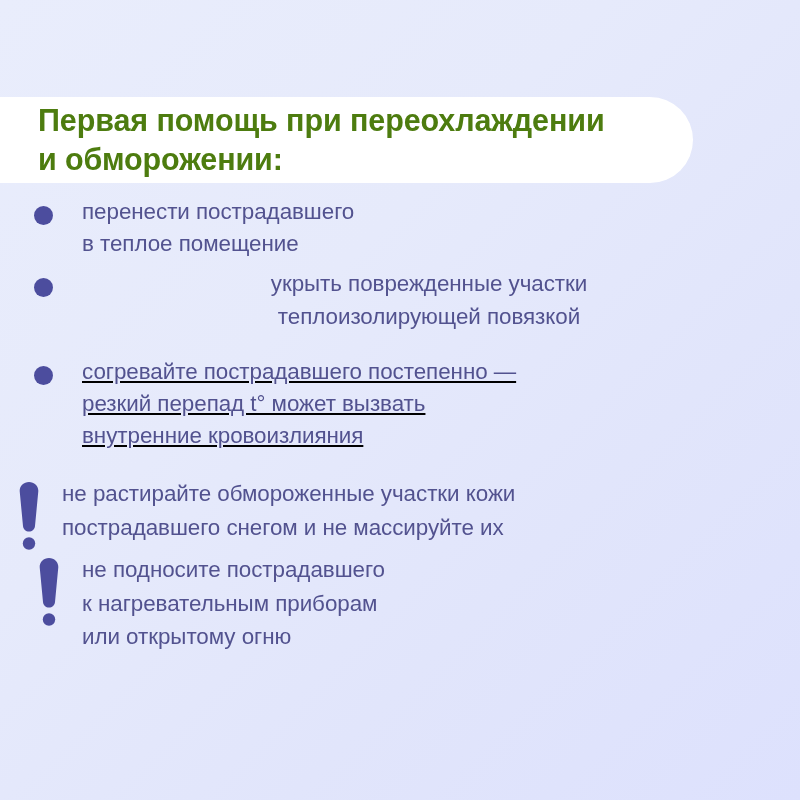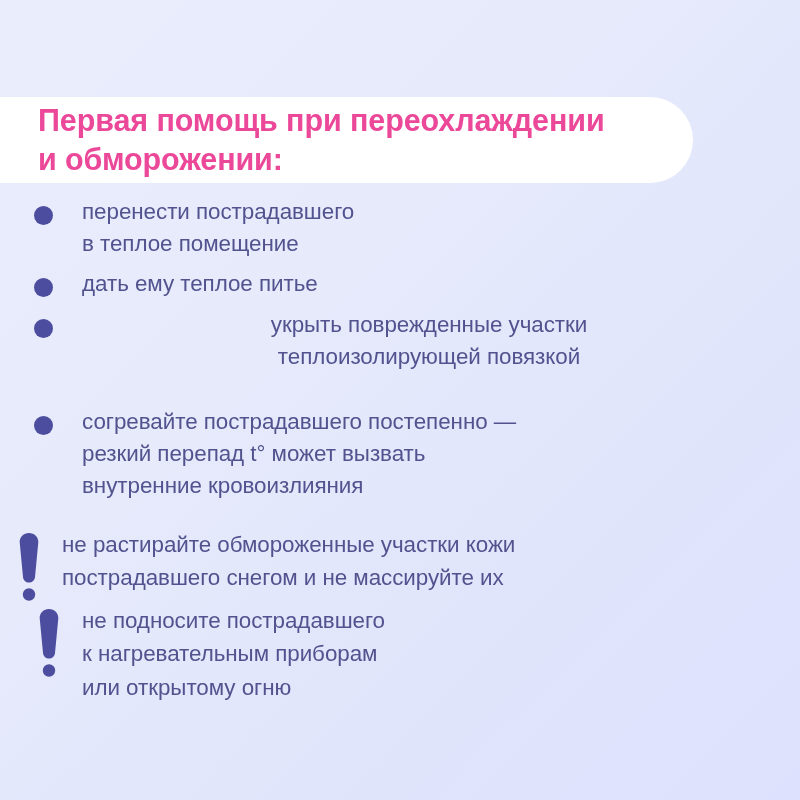--- a/index.html
+++ b/index.html
@@ -40,21 +40,21 @@
     align-items: center;
     box-sizing: border-box;
     padding-left: 98px;
     padding-right: 30px;
   }
 
   .title-text {
     font-size: 30.5px;
     font-weight: 700;
     line-height: 1.27;
-    color: #ec4899;
+    color: #4d7c0f;
     letter-spacing: -0.1px;
     white-space: pre-line;
     margin: 0;
   }
 
   
   .items {
     position: absolute;
     left: 0;
     top: 196px;
@@ -112,21 +112,21 @@
 
   .item-text.bang-text {
     font-size: 22.4px;
     line-height: 33.5px;
   }
 
   
   .item.i0 { margin-top: 0px; }
   .item.i1 { margin-top: 8px; }
   .item.i2 { margin-top: 8px; text-align: center; }
-  .item.i3 { margin-top: 33px; }
+  .item.i3 { margin-top: 23px; text-decoration: underline; }
   .item.i4 { margin-top: 25px; padding-left: 10px; }
   .item.i5 { margin-top: 9px; }
 </style>
 </head>
 <body>
 
 <div class="poster">
 
   <div class="title-card">
     <h1 class="title-text">Первая помощь при переохлаждении
@@ -136,26 +136,20 @@
   <div class="items">
 
     <div class="item i0">
       <div class="marker">
         <span class="dot-marker"></span>
       </div>
       <div class="item-text">перенести пострадавшего
 в теплое помещение</div>
     </div>
 
-    <div class="item i1">
-      <div class="marker">
-        <span class="dot-marker"></span>
-      </div>
-      <div class="item-text">дать ему теплое питье</div>
-    </div>
 
     <div class="item i2">
       <div class="marker">
         <span class="dot-marker"></span>
       </div>
       <div class="item-text">укрыть поврежденные участки
 теплоизолирующей повязкой</div>
     </div>
 
     <div class="item i3">

